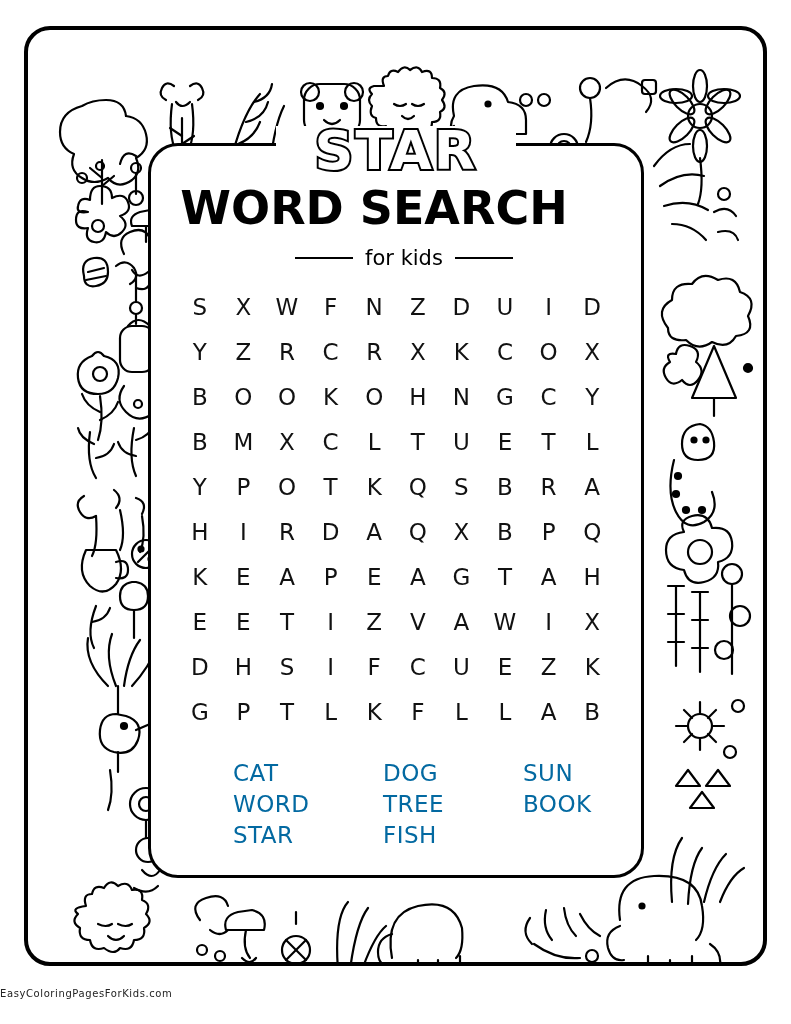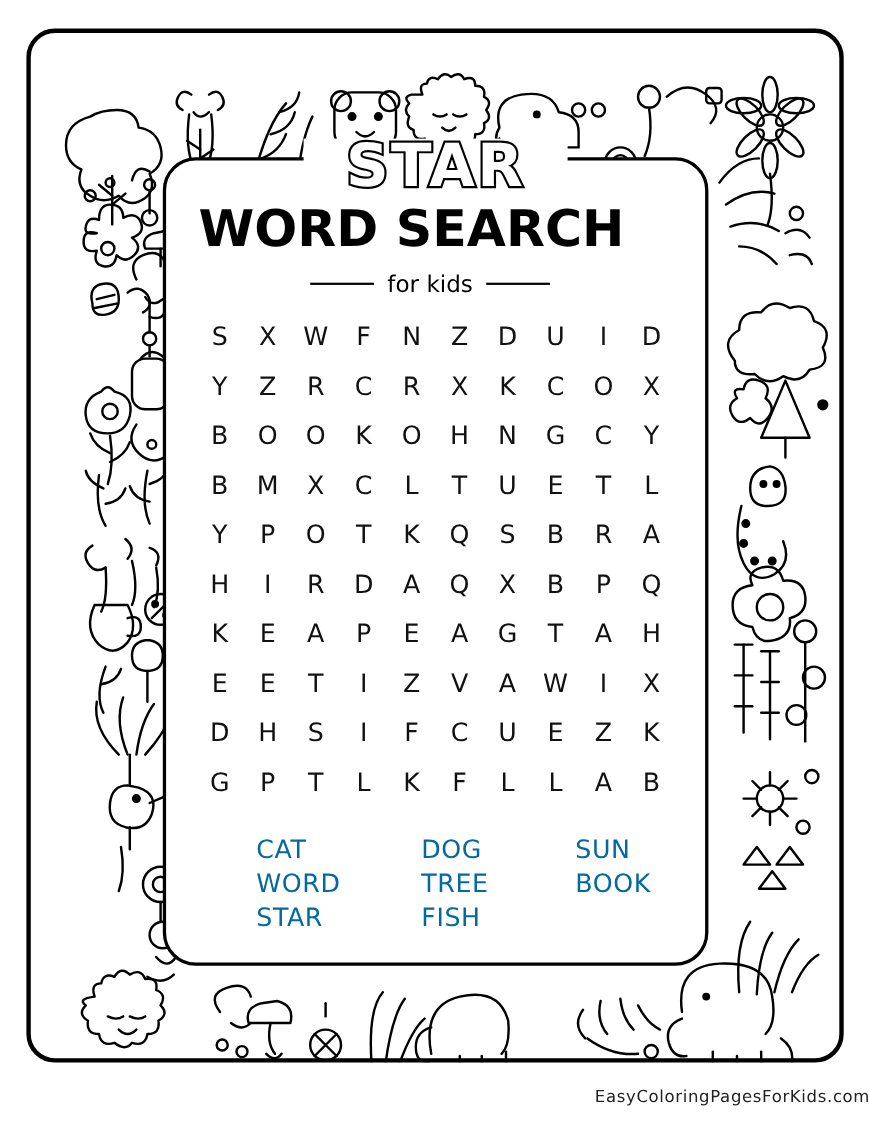--- a/index.html
+++ b/index.html
@@ -90,21 +90,21 @@
     text-align: center;
     font-family: "DejaVu Sans", sans-serif;
     font-weight: 700;
     font-size: 46px;
     letter-spacing: 0px;
     color: #000;
     line-height: 1.05;
   }
   .subtitle-wrap {
     position: absolute;
-    left: 143px;
+    left: 156px;
     top: 246px;
     width: 496px;
     display: flex;
     align-items: center;
     justify-content: center;
     gap: 12px;
   }
   .subtitle-line {
     width: 58px;
     height: 2px;
@@ -157,23 +157,23 @@
     letter-spacing: 0.5px;
     margin-left: 21px;
   }
 
   
   .footer {
     position: absolute;
     left: 0;
     top: 988px;
     width: 791px;
-    text-align: right;
+    text-align: left;
     font-family: "DejaVu Sans", sans-serif;
-    font-size: 15px;
+    font-size: 10px;
     letter-spacing: 0.6px;
     color: #222;
   }
 </style>
 </head>
 <body>
 
 <div class="page">
 
   <div class="outer-border"></div>

